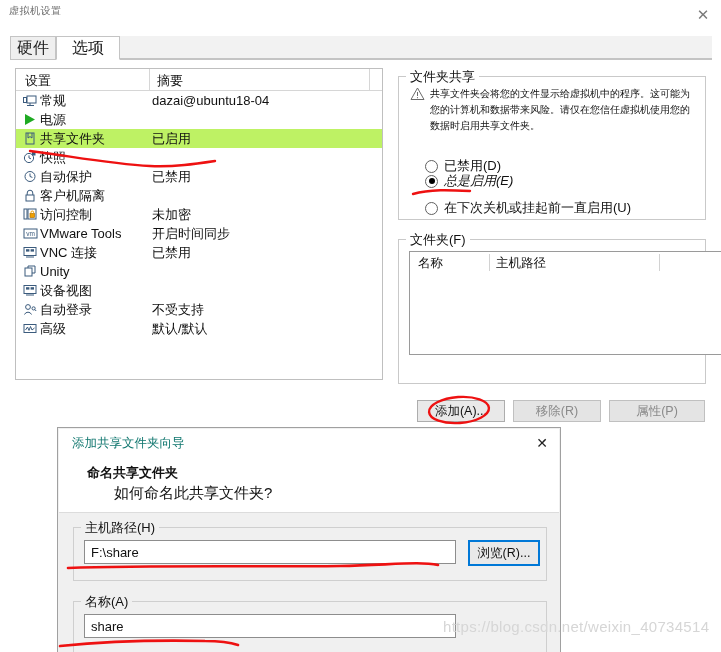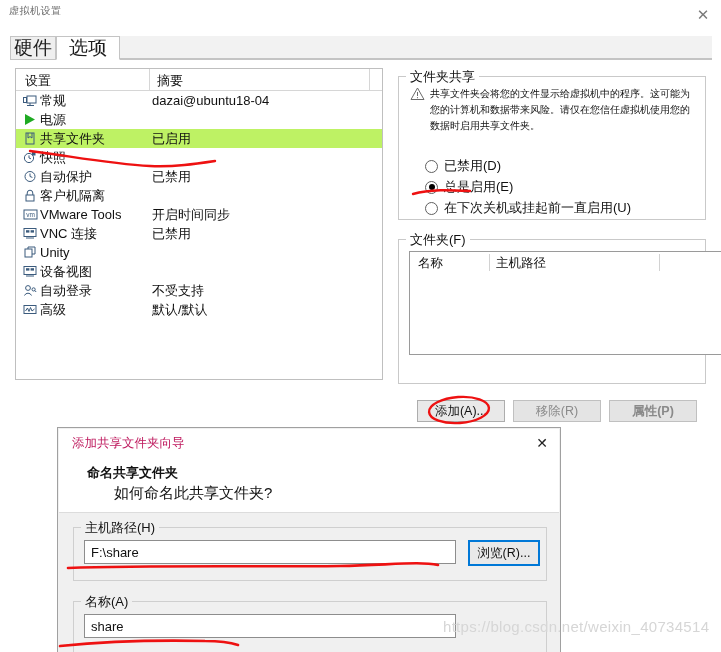--- a/index.html
+++ b/index.html
@@ -25,21 +25,21 @@
   }
 
   
   .tabstrip {
     position: absolute; left: 10px; top: 36px; width: 702px; height: 24px;
     border-bottom: 1px solid #c4c4c4; background: #f2f2f2;
   }
   .tab {
     position: absolute; top: 0; height: 24px;
     display: flex; align-items: center; justify-content: center;
-    font-size: 19px; color: #1c1c1c;
+    font-size: 16px; color: #1c1c1c;
     border: 1px solid #c4c4c4; background: #f0f0f0;
   }
   .tab.inactive { left: 0; width: 46px; border-bottom: 1px solid #c4c4c4; background: #efefef; }
   .tab.active {
     left: 46px; width: 64px; background: #ffffff;
     border-bottom: 1px solid #ffffff; font-weight: 400;
   }
   .tabstrip-fill {
     position: absolute; left: 94px; top: 0; right: 0; height: 23px; background: #f2f2f2;
     border-bottom: 1px solid #c4c4c4;
@@ -112,21 +112,21 @@
   }
   .btn.disabled { color: #8a8a8a; background: #e4e4e4; border-color: #c0c0c0; }
 
   
   .dialog {
     position: absolute; left: 57px; top: 427px; width: 504px; height: 230px;
     background: #f0f0f0; border: 1px solid #a0a0a0;
     box-shadow: 0 0 0 0 rgba(0,0,0,0);
   }
   .dlg-header { position: absolute; left: 1px; top: 1px; right: 1px; height: 84px; background: #ffffff; border-bottom: 1px solid #dcdcdc; }
-  .dlg-title { position: absolute; left: 13px; top: 6px; font-size: 12.5px; color: #be185d; }
+  .dlg-title { position: absolute; left: 13px; top: 6px; font-size: 12.5px; color: #0f766e; }
   .dlg-close { position: absolute; right: 6px; top: 4px; width: 22px; height: 20px; display: flex; align-items: center; justify-content: center; font-size: 14px; color: #222; }
   .dlg-h1 { position: absolute; left: 28px; top: 35px; font-size: 13px; font-weight: bold; color: #111; }
   .dlg-sub { position: absolute; left: 55px; top: 55px; font-size: 15px; color: #111; }
 
   .dlg-body { position: absolute; left: 1px; top: 85px; right: 1px; bottom: 1px; background: #f0f0f0; }
   .dlg-group { position: absolute; border: 1px solid #cfcfcf; padding-left: 20px; }
   .dlg-group > .legend { position: absolute; top: -9px; left: 7px; background: #f0f0f0; padding: 0 4px; font-size: 13px; color: #111; }
   .grp-host { left: 14px; top: 14px; width: 474px; height: 54px; }
   .grp-name { left: 14px; top: 88px; width: 474px; height: 54px; }
 
@@ -240,20 +240,32 @@
       <span class="ic">
         <svg width="14" height="13" viewBox="0 0 14 13">
             <path d="M4.2 6 L4.2 4 a2.8 2.8 0 0 1 5.6 0 L9.8 6" fill="none" stroke="#3b5b7d" stroke-width="1"></path>
             <rect x="3" y="6" width="8" height="6" fill="none" stroke="#3b5b7d" stroke-width="1"></rect>
           </svg>
       </span>
       <span class="lbl">客户机隔离</span>
       <span class="sum"></span>
     </div>
 
+    <div class="row">
+      <span class="ic">
+        <svg width="14" height="13" viewBox="0 0 14 13">
+            <rect x="1" y="1" width="3" height="10" fill="none" stroke="#3b5b7d" stroke-width="1"></rect>
+            <rect x="5" y="1" width="8" height="10" fill="none" stroke="#3b5b7d" stroke-width="1"></rect>
+            <rect x="7" y="5.5" width="4.5" height="4" fill="#f0a000" stroke="#b07000" stroke-width=".7"></rect>
+            <path d="M8 5.5 L8 4.3 a1.3 1.3 0 0 1 2.6 0 L10.6 5.5" fill="none" stroke="#f0a000" stroke-width="1"></path>
+          </svg>
+      </span>
+      <span class="lbl">访问控制</span>
+      <span class="sum">未加密</span>
+    </div>
 
     <div class="row">
       <span class="ic">
         <svg width="15" height="13" viewBox="0 0 15 13">
             <rect x="1" y="2" width="13" height="9" fill="none" stroke="#3b5b7d" stroke-width="1"></rect>
             <text x="7.5" y="9" font-size="6.5" fill="#3b5b7d" text-anchor="middle" font-family="Liberation Sans, sans-serif">vm</text>
           </svg>
       </span>
       <span class="lbl">VMware Tools</span>
       <span class="sum">开启时间同步</span>
@@ -332,21 +344,21 @@
             <circle cx="7.5" cy="10.7" r="0.6" fill="#6b6b6b"></circle>
           </svg>
       </div>
       <div class="warn-text">共享文件夹会将您的文件显示给虚拟机中的程序。这可能为您的计算机和数据带来风险。请仅在您信任虚拟机使用您的数据时启用共享文件夹。</div>
     </div>
 
     <div class="radio-line" style="top:80px;">
       <span class="radio"></span>
       <span>已禁用(D)</span>
     </div>
-    <div class="radio-line" style="top:101px;">
+    <div class="radio-line" style="top:95px;font-style:italic;">
       <span class="radio">
           <span class="dot"></span>
         </span>
       <span>总是启用(E)</span>
     </div>
     <div class="radio-line" style="top:122px;">
       <span class="radio"></span>
       <span>在下次关机或挂起前一直启用(U)</span>
     </div>
   </div>
@@ -358,21 +370,21 @@
         <div class="ft-sep1"></div>
         <div class="ft-sep2"></div>
         <div class="c1">名称</div>
         <div class="c2">主机路径</div>
       </div>
     </div>
   </div>
 
   <div class="btn" style="left:417px; top:400px; width:88px;">添加(A)...</div>
   <div class="btn disabled" style="left:513px; top:400px; width:88px;">移除(R)</div>
-  <div class="btn disabled" style="left:609px; top:400px; width:88px;font-weight:bold;">属性(P)</div>
+  <div class="btn disabled" style="left:609px; top:400px; width:96px;">属性(P)</div>
 
   <div class="dialog">
     <div class="dlg-header">
       <div class="dlg-title">添加共享文件夹向导</div>
       <div class="dlg-close">✕</div>
       <div class="dlg-h1">命名共享文件夹</div>
       <div class="dlg-sub">如何命名此共享文件夹?</div>
     </div>
 
     <div class="dlg-body">

